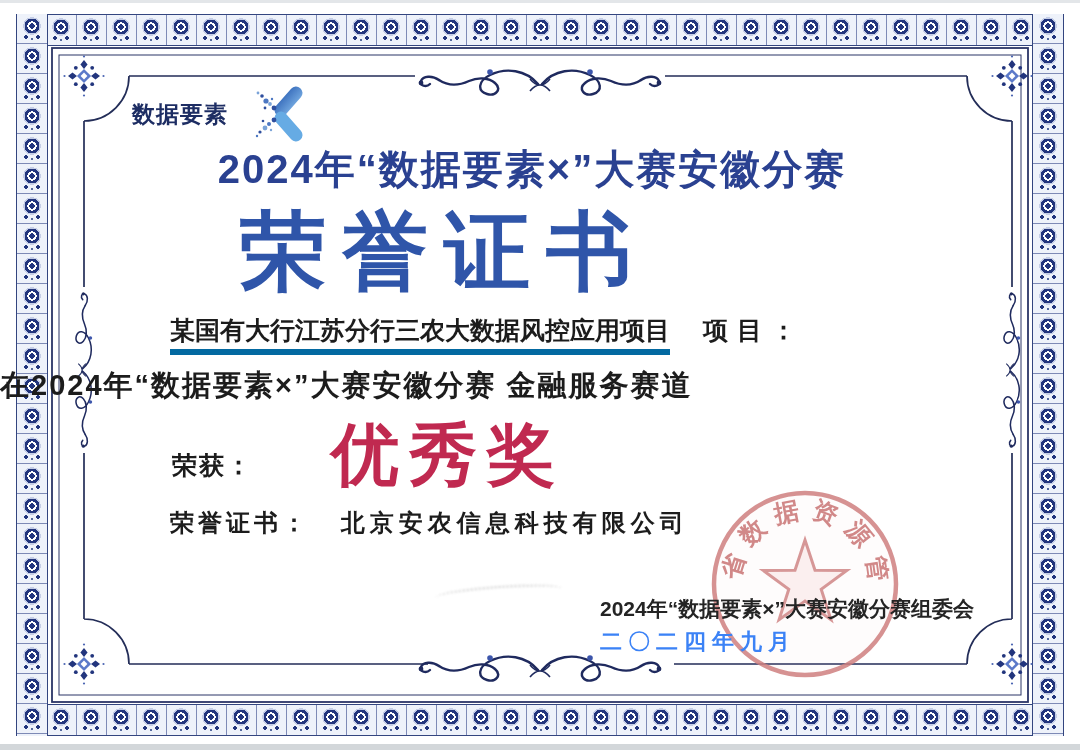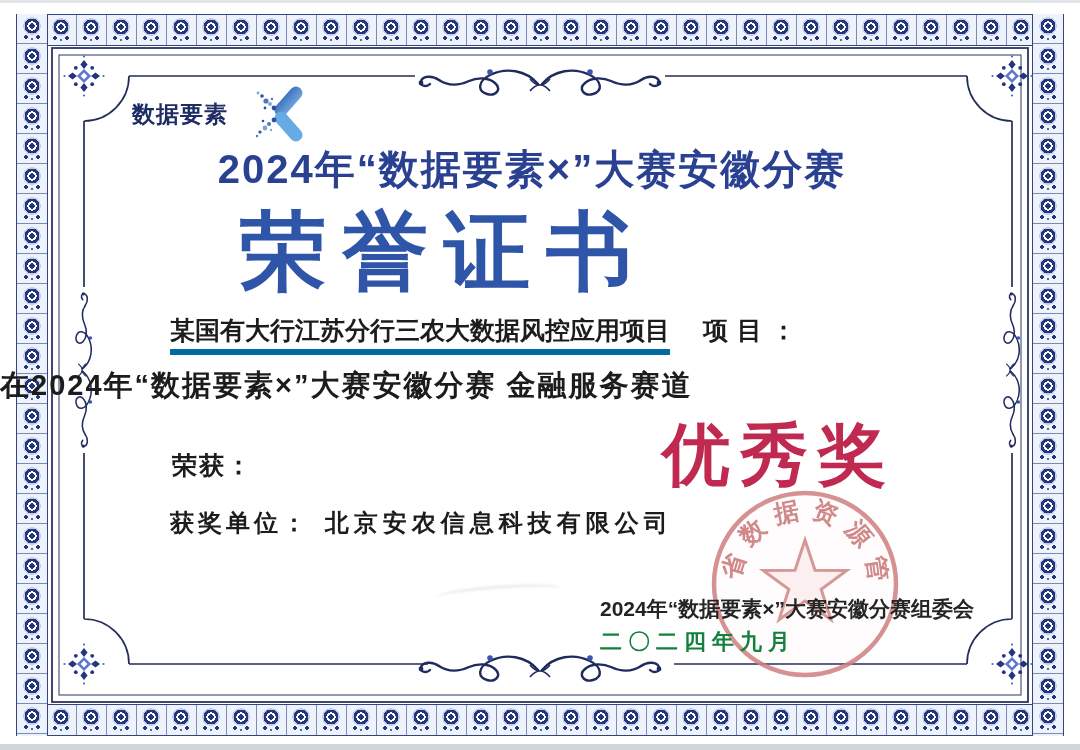--- a/index.html
+++ b/index.html
@@ -62,39 +62,39 @@
 
   .project-line{left:170px;top:314px;font-size:25px;font-weight:700;white-space:nowrap;}
   .project-name{border-bottom:6px solid #0369a1;padding-bottom:5px;}
   .project-suffix{margin-left:26px;letter-spacing:9px;}
 
   .track-line{left:0;top:366px;width:1080px;text-align:left;font-size:29px;font-weight:700;letter-spacing:2px;white-space:nowrap;}
   .track-bold{font-weight:900;}
 
   .award-label{left:172px;top:424px;font-size:25px;font-weight:700;letter-spacing:2px;margin-top:25px;}
   .award-name{
-    left:0;top:410px;width:896px;text-align:right;
+    left:0;top:410px;width:896px;text-align:center;
     font-size:68px;font-weight:900;color:#c02950;letter-spacing:10px;
   }
 
   .winner-line{left:170px;top:507px;font-size:24px;font-weight:700;white-space:nowrap;}
   .winner-label{letter-spacing:4px;}
-  .winner-name{margin-left:8px;letter-spacing:5px;}
+  .winner-name{margin-left:24px;letter-spacing:5px;}
 
   .smudge{
     left:436px;top:586px;width:126px;height:12px;
     border-top:2px dotted #9b9b9b;border-radius:50%;
     transform:rotate(-4deg);filter:blur(1px);opacity:.55;
   }
 
   .seal-svg{left:688px;top:474px;width:236px;height:224px;opacity:.85;z-index:1;}
 
   .committee{left:600px;top:593px;width:345px;text-align:left;z-index:2;}
   .committee-issuer{font-size:21px;font-weight:700;color:#242424;line-height:32px;white-space:nowrap;}
-  .committee-date{font-size:22px;font-weight:700;color:#15803d;letter-spacing:6px;line-height:34px;}
+  .committee-date{font-size:22px;font-weight:700;color:#3b82f6;letter-spacing:6px;line-height:34px;}
 </style>
 </head>
 <body>
 
 <div class="abs scan-edge-top"></div>
 <div class="abs scan-edge-bottom"></div>
 
 <div class="band band-h band-top"></div>
 <div class="band band-h band-bottom"></div>
 <div class="band band-v band-left"></div>
@@ -195,21 +195,21 @@
 
 <div class="abs track-line">
   <span>在2024年“数据要素×”大赛安徽分赛</span>
   <span class="track-bold">金融服务赛道</span>
 </div>
 
 <div class="abs award-label">荣获：</div>
 <div class="abs award-name">优秀奖</div>
 
 <div class="abs winner-line">
-  <span class="winner-label">获奖单位：</span>
+  <span class="winner-label">荣誉证书：</span>
   <span class="winner-name">北京安农信息科技有限公司</span>
 </div>
 
 <div class="abs smudge"></div>
 
 <svg class="abs seal-svg" viewBox="688 474 236 224" xmlns="http://www.w3.org/2000/svg">
   <circle cx="805" cy="584" r="91" fill="rgba(235,180,180,0.06)" stroke="#cf8080" stroke-width="4.5"></circle>
   <polygon points="805,540 815,570.2 846.8,570.4 821.2,589.3 830.9,619.6 805,601 779.1,619.6 788.8,589.3 763.2,570.4 795,570.2" fill="rgba(220,130,130,0.12)" stroke="#d08585" stroke-width="3"></polygon>
   <path id="sealArc" d="M741,595 A65,65 0 1 1 869,595" fill="none"></path>
   <text font-size="25" font-weight="bold" fill="#c97474" letter-spacing="10">

